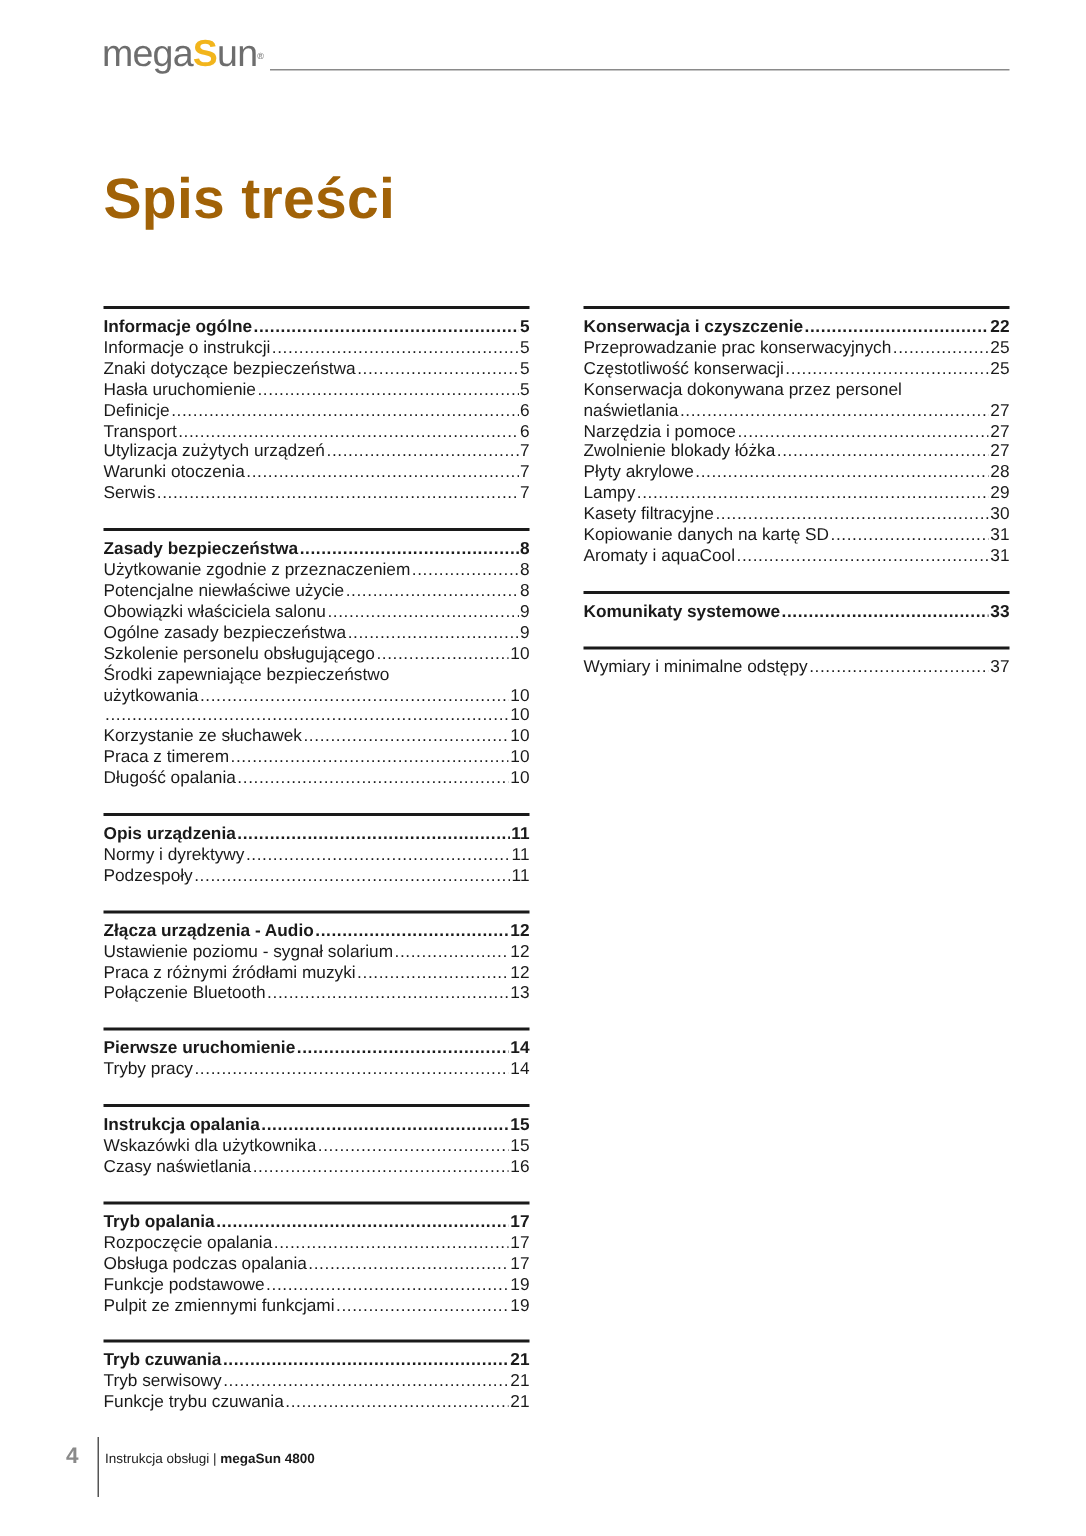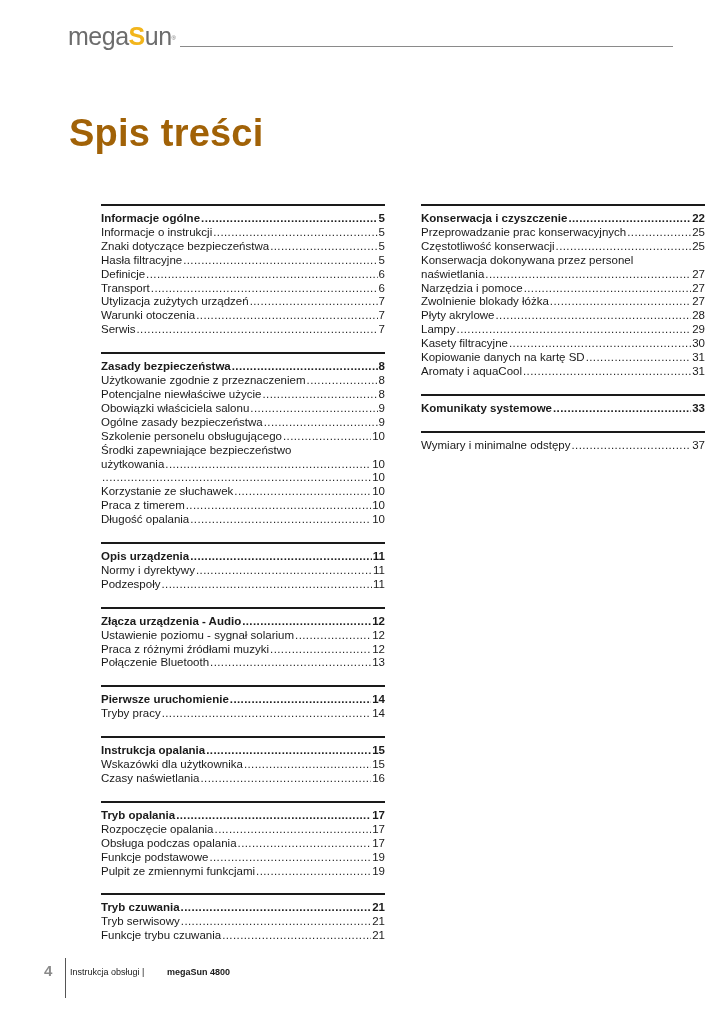--- a/index.html
+++ b/index.html
@@ -6,35 +6,35 @@
   body {
     width: 724px; height: 1024px; background: #ffffff; position: relative; overflow: hidden;
     font-family: "Liberation Sans", sans-serif; color: #1a1a1a;
   }
   .header { position: absolute; left: 68px; top: 22px; width: 605px; height: 28px; }
   .logo { position: absolute; left: 0; top: 0; font-size: 25px; letter-spacing: -0.5px; color: #6d6d6d; font-family: "Liberation Sans", sans-serif; line-height: 28px; }
   .logo .accent { color: #f2b51c; font-weight: bold; }
   .logo .reg { font-size: 6px; vertical-align: top; position: relative; top: 2px; }
   .header-rule { position: absolute; left: 112px; right: 0; top: 24px; border-top: 1px solid #8a8a8a; }
   .page-title { position: absolute; left: 69px; top: 112px; font-size: 38px; font-weight: bold; color: #a16207; margin: 0; letter-spacing: 0.2px; }
-  .col { position: absolute; top: 204px; width: 284px; margin-left: 32px; }
+  .col { position: absolute; top: 204px; width: 284px; }
   .col-left { left: 69px; }
   .col-right { left: 389px; }
   .section { border-top: 2px solid #1a1a1a; padding-top: 6px; margin-bottom: 15px; }
   .entry { display: flex; align-items: flex-end; font-size: 11.5px; line-height: 13.9px; color: #1a1a1a; }
   .entry.bold { font-weight: bold; }
   .entry .t { white-space: nowrap; }
   .entry .dots { flex: 1; overflow: hidden; white-space: nowrap; margin: 0 1px; }
   .entry .dots::after { content: "........................................................................................................................................................................"; letter-spacing: 0.4px; }
   .entry .p { white-space: nowrap; }
   .footer { position: absolute; left: 44px; top: 958px; }
   .page-num { position: absolute; left: 0; top: 4px; font-size: 15px; font-weight: bold; color: #8a8a8a; }
   .footer-bar { position: absolute; left: 21px; top: 0; width: 1px; height: 40px; background: #555; }
   .footer-text { position: absolute; left: 26px; top: 9px; font-size: 9px; color: #1a1a1a; white-space: nowrap; }
-  .footer-text b { font-weight: bold; margin-left: 20px; }
+  .footer-text b { font-weight: bold; }
 </style>
 </head>
 <body>
 
 <div class="header">
   <div class="logo"><span>mega</span><span class="accent">S</span><span>un</span><span class="reg">®</span></div>
   <div class="header-rule"></div>
 </div>
 
 <h1 class="page-title">Spis treści</h1>
@@ -50,21 +50,21 @@
         <span class="t">Informacje o instrukcji</span>
         <span class="dots"></span>
         <span class="p">5</span>
       </div>
       <div class="entry">
         <span class="t">Znaki dotyczące bezpieczeństwa</span>
         <span class="dots"></span>
         <span class="p">5</span>
       </div>
       <div class="entry">
-        <span class="t">Hasła filtracyjne</span>
+        <span class="t">Hasła uruchomienie</span>
         <span class="dots"></span>
         <span class="p">5</span>
       </div>
       <div class="entry">
         <span class="t">Definicje</span>
         <span class="dots"></span>
         <span class="p">6</span>
       </div>
       <div class="entry">
         <span class="t">Transport</span>

